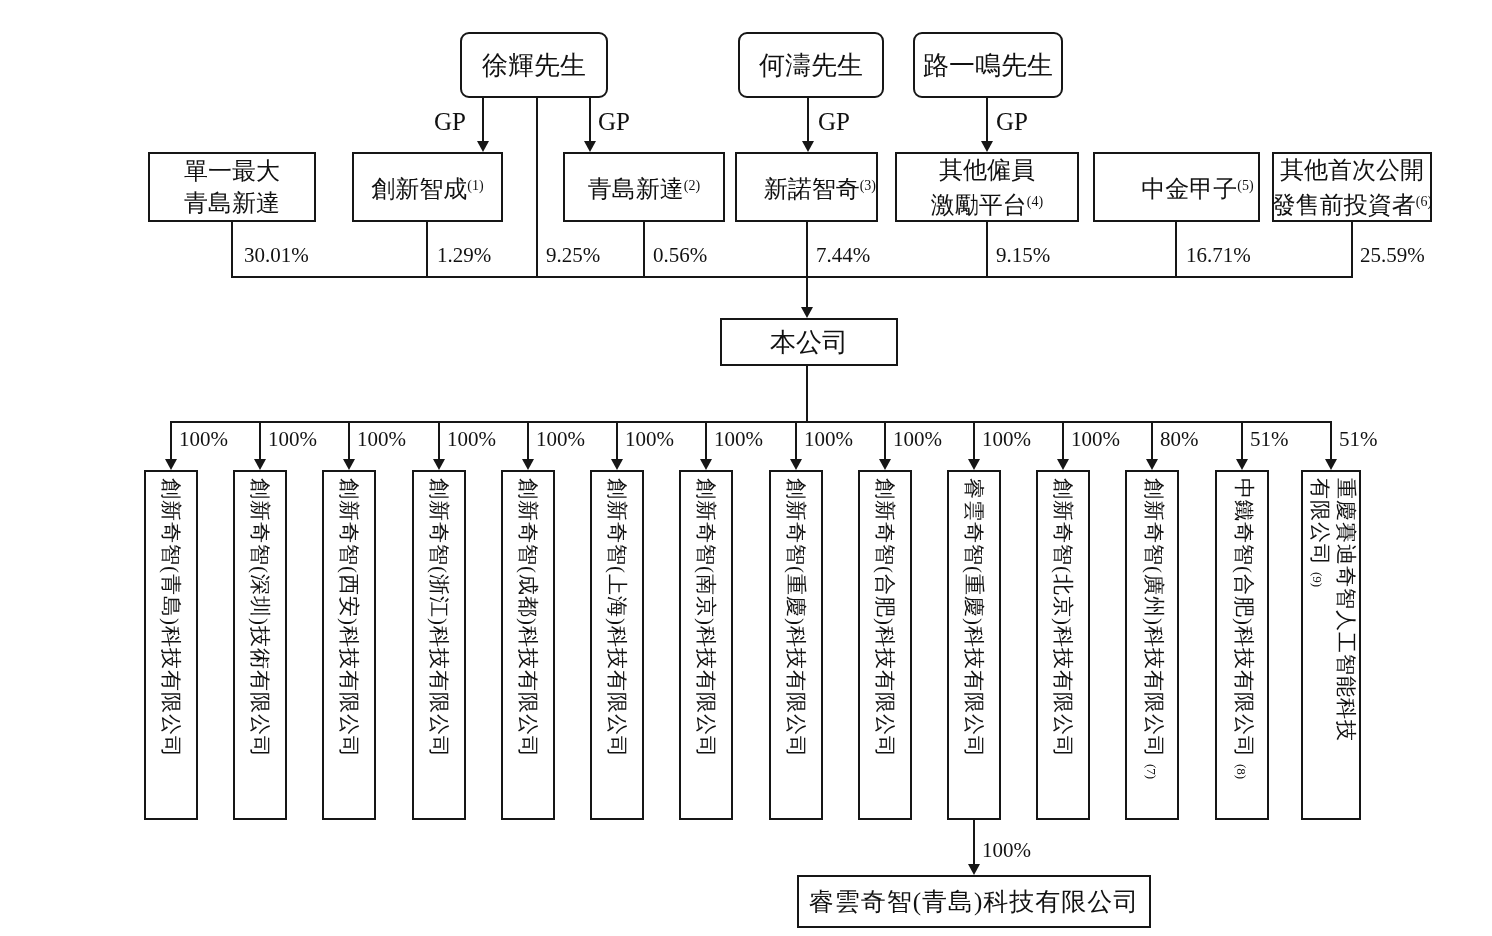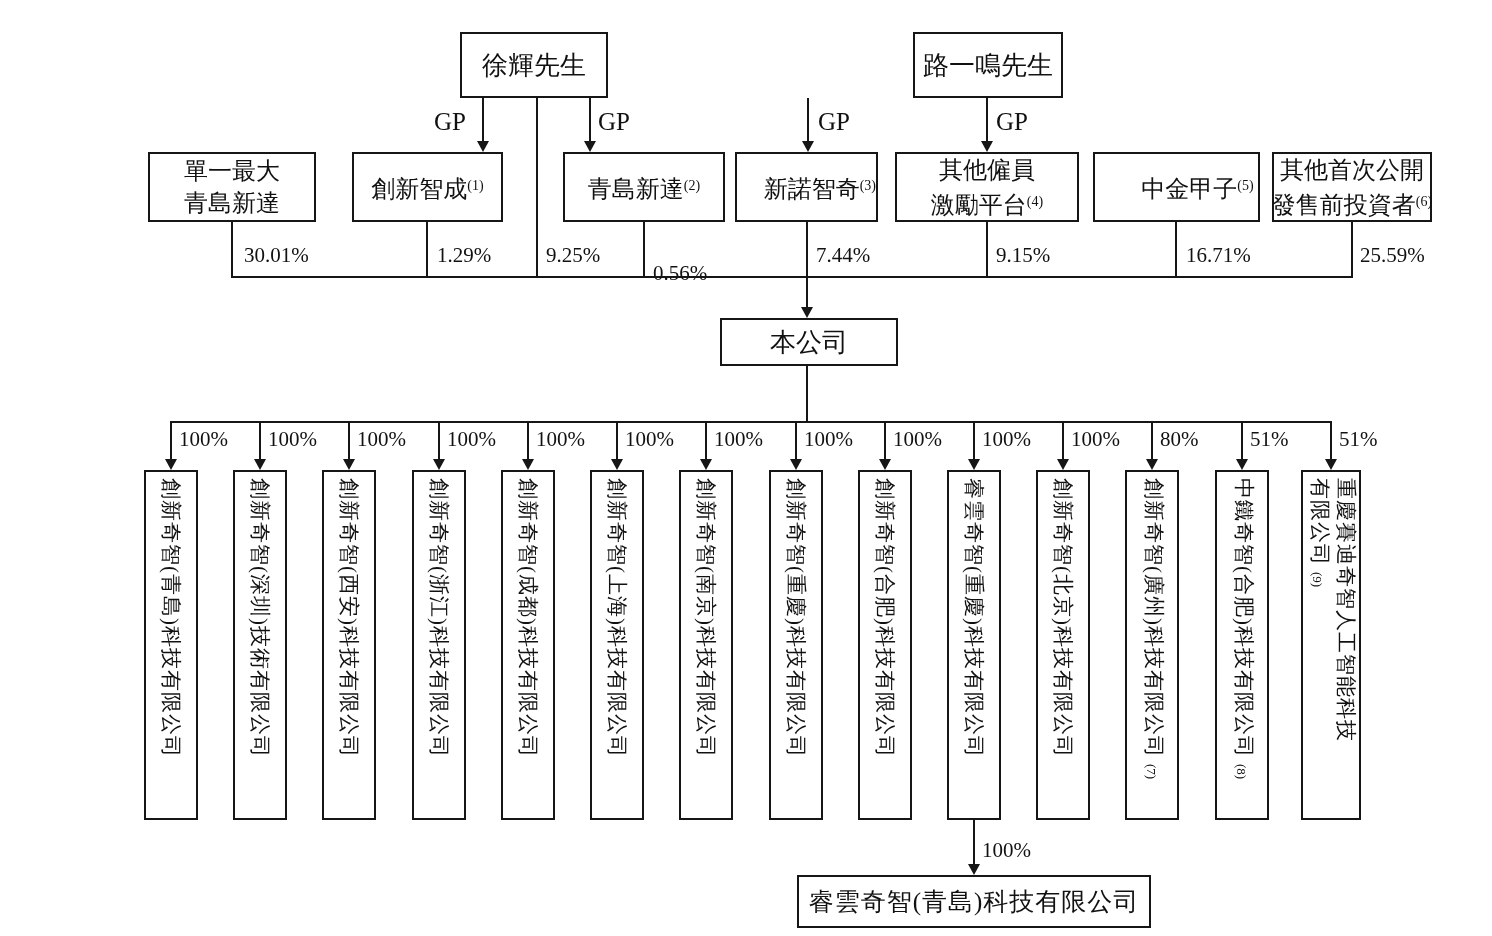--- a/index.html
+++ b/index.html
@@ -1,20 +1,20 @@
 <!DOCTYPE html>
 <html><head>
 <meta charset="utf-8">
 <style>
   html,body{margin:0;padding:0;background:#fff;}
   .canvas{position:relative;width:1492px;height:936px;background:#fff;
           font-family:"Liberation Serif",serif;color:#111;overflow:hidden;}
   .box{position:absolute;border:2px solid #161616;background:#fff;box-sizing:border-box;
        display:flex;align-items:center;justify-content:center;text-align:center;}
-  .person{font-size:26px;}
+  .person{font-size:26px;border-radius:9px;}
   .r2{font-size:24px;line-height:32px;}
   .company{font-size:26px;}
   .bottombox{font-size:25px;letter-spacing:1px;}
   .vl{position:absolute;width:2px;background:#161616;}
   .hl{position:absolute;height:2px;background:#161616;}
   .arr{position:absolute;width:0;height:0;border-left:6px solid transparent;
        border-right:6px solid transparent;border-top:11px solid #161616;}
   .pct{position:absolute;font-size:21px;white-space:nowrap;}
   .gp{position:absolute;font-size:25px;white-space:nowrap;}
   .supr{font-size:14px;vertical-align:7px;}
@@ -27,20 +27,23 @@
   .rot .sups{font-size:13px;margin-left:6px;letter-spacing:0;}
 </style>
 </head>
 <body>
 
 <div class="canvas" id="root">
 
   <div class="box person" style="left:460px;top:32px;width:148px;height:66px;">
     <span>徐輝先生</span>
   </div>
+  <div class="box person" style="left:738px;top:32px;width:146px;height:66px;">
+    <span>何濤先生</span>
+  </div>
   <div class="box person" style="left:913px;top:32px;width:150px;height:66px;">
     <span>路一鳴先生</span>
   </div>
 
   <span class="gp" style="left:434px;top:108px;">GP</span>
   <span class="gp" style="left:598px;top:108px;">GP</span>
   <span class="gp" style="left:818px;top:108px;">GP</span>
   <span class="gp" style="left:996px;top:108px;">GP</span>
 
   <div class="box company" style="left:720px;top:318px;width:178px;height:48px;">
@@ -76,21 +79,21 @@
       </div>
     </div>
     <div class="vl" style="left: 426px; top: 222px; height: 56px;"></div>
     <span class="pct" style="left: 437px; top: 243px;">1.29%</span>
     <div class="box r2" style="left: 563px; top: 152px; width: 162px; height: 70px;">
       <div class="cell">
         <span class="tline"><span>青島新達</span><span class="supr">(2)</span></span>
       </div>
     </div>
     <div class="vl" style="left: 643px; top: 222px; height: 56px;"></div>
-    <span class="pct" style="left: 653px; top: 261px;">0.56%</span>
+    <span class="pct" style="left: 653px; top: 243px;">0.56%</span>
     <div class="box r2" style="left: 735px; top: 152px; width: 143px; height: 70px; justify-content: flex-end;">
       <div class="cell">
         <span class="tline"><span>新諾智奇</span><span class="supr">(3)</span></span>
       </div>
     </div>
     <div class="vl" style="left: 806px; top: 222px; height: 56px;"></div>
     <span class="pct" style="left: 816px; top: 243px;">7.44%</span>
     <div class="box r2" style="left: 895px; top: 152px; width: 184px; height: 70px;">
       <div class="cell">
         <span class="tline"><span>其他僱員</span></span>

